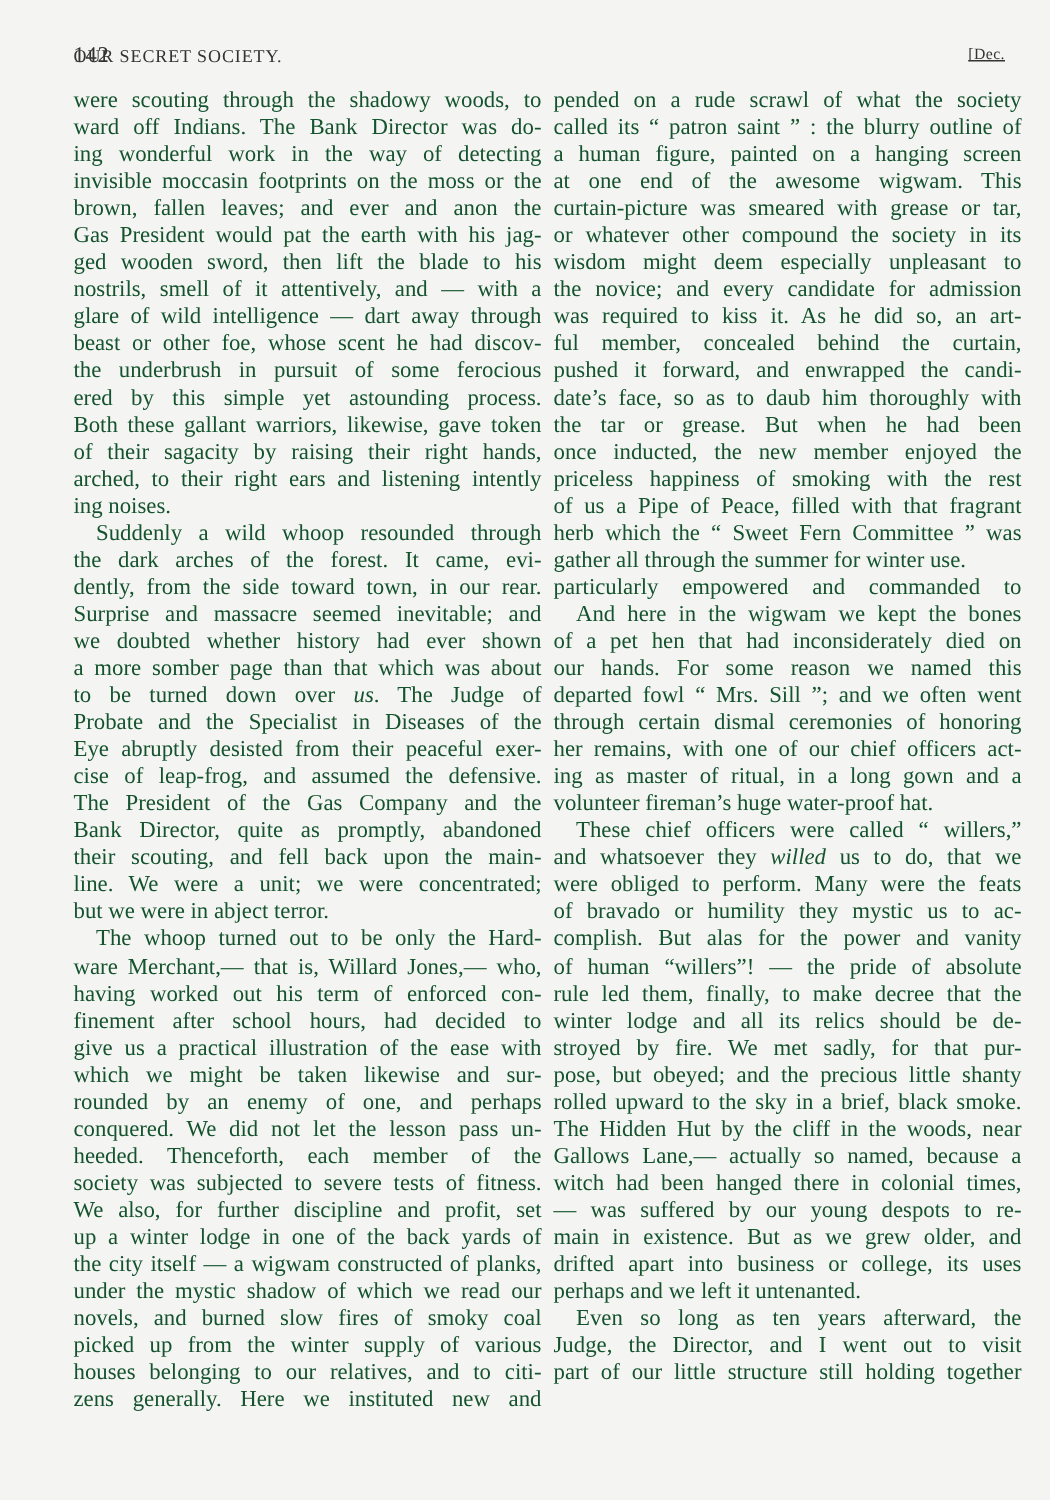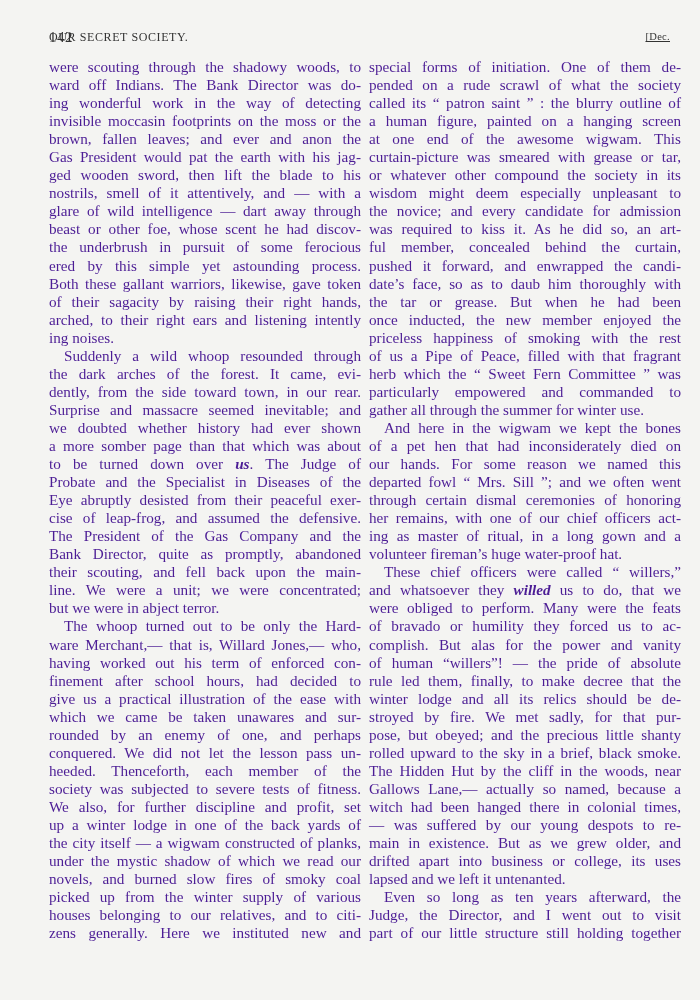--- a/index.html
+++ b/index.html
@@ -39,37 +39,37 @@
       letter-spacing: 0.3px;
       text-decoration: underline;
     }
     .column {
       position: absolute;
       top: 58px;
       width: 312px;
       font-size: 15.2px;
       line-height: 18.05px;
       text-align: justify;
-      color: #4c1d95;
+      color: #14532d;
     }
     .col-left { left: 49px; }
     .col-right { left: 369px; }
     .line {
       display: block;
       white-space: nowrap;
       text-align: justify;
       text-align-last: justify;
       height: 18.05px;
       overflow: visible;
     }
     .line.last {
       text-align-last: left;
     }
     .line.indent { padding-left: 15px; }
-    .it { font-style: italic; font-weight: bold; }
+    .it { font-style: italic; }
   </style>
 </head>
 <body>
 
 <div class="page">
   <div class="running-head">
     <span class="page-number">142</span>
     <span class="running-title">OUR SECRET SOCIETY.</span>
     <span class="section-mark">[Dec.</span>
   </div>
@@ -104,78 +104,77 @@
       <span class="line"><span>The President of the Gas Company and the</span></span>
       <span class="line"><span>Bank Director, quite as promptly, abandoned</span></span>
       <span class="line"><span>their scouting, and fell back upon the main-</span></span>
       <span class="line"><span>line.  We were a unit;  we were concentrated;</span></span>
       <span class="line last"><span>but we were in abject terror.</span></span>
       <span class="line indent"><span>The whoop turned out to be only the Hard-</span></span>
       <span class="line"><span>ware Merchant,— that is, Willard Jones,— who,</span></span>
       <span class="line"><span>having worked out his term of enforced con-</span></span>
       <span class="line"><span>finement after school hours, had decided to</span></span>
       <span class="line"><span>give us a practical illustration of the ease with</span></span>
-      <span class="line"><span>which we came be taken unawares and sur-</span></span>
+      <span class="line"><span>which we might be taken likewise and sur-</span></span>
       <span class="line"><span>rounded by an enemy of one, and perhaps</span></span>
       <span class="line"><span>conquered.  We did not let the lesson pass un-</span></span>
       <span class="line"><span>heeded.  Thenceforth, each member of the</span></span>
       <span class="line"><span>society was subjected to severe tests of fitness.</span></span>
       <span class="line"><span>We also, for further discipline and profit, set</span></span>
       <span class="line"><span>up a winter lodge in one of the back yards of</span></span>
       <span class="line"><span>the city itself — a wigwam constructed of planks,</span></span>
       <span class="line"><span>under the mystic shadow of which we read our</span></span>
       <span class="line"><span>novels, and burned slow fires of smoky coal</span></span>
       <span class="line"><span>picked up from the winter supply of various</span></span>
       <span class="line"><span>houses belonging to our relatives, and to citi-</span></span>
       <span class="line"><span>zens generally.  Here we instituted new and</span></span>
     </div>
   <div class="column col-right">
-      <span class="line"><span>special forms of initiation.  One of them de-</span></span>
       <span class="line"><span>pended on a rude scrawl of what the society</span></span>
       <span class="line"><span>called its “ patron saint ” : the blurry outline of</span></span>
       <span class="line"><span>a human figure, painted on a hanging screen</span></span>
       <span class="line"><span>at one end of the awesome wigwam.  This</span></span>
       <span class="line"><span>curtain-picture was smeared with grease or tar,</span></span>
       <span class="line"><span>or whatever other compound the society in its</span></span>
       <span class="line"><span>wisdom might deem especially unpleasant to</span></span>
       <span class="line"><span>the novice;  and every candidate for admission</span></span>
       <span class="line"><span>was required to kiss it.  As he did so, an art-</span></span>
       <span class="line"><span>ful member, concealed behind the curtain,</span></span>
       <span class="line"><span>pushed it forward, and enwrapped the candi-</span></span>
       <span class="line"><span>date’s face, so as to daub him thoroughly with</span></span>
       <span class="line"><span>the tar or grease.  But when he had been</span></span>
       <span class="line"><span>once inducted, the new member enjoyed the</span></span>
       <span class="line"><span>priceless happiness of smoking with the rest</span></span>
       <span class="line"><span>of us a Pipe of Peace, filled with that fragrant</span></span>
       <span class="line"><span>herb which the “ Sweet Fern Committee ” was</span></span>
+      <span class="line last"><span>gather all through the summer for winter use.</span></span>
       <span class="line"><span>particularly empowered and commanded to</span></span>
-      <span class="line last"><span>gather all through the summer for winter use.</span></span>
       <span class="line indent"><span>And here in the wigwam we kept the bones</span></span>
       <span class="line"><span>of a pet hen that had inconsiderately died on</span></span>
       <span class="line"><span>our hands.  For some reason we named this</span></span>
       <span class="line"><span>departed fowl “ Mrs. Sill ”;  and we often went</span></span>
       <span class="line"><span>through certain dismal ceremonies of honoring</span></span>
       <span class="line"><span>her remains, with one of our chief officers act-</span></span>
       <span class="line"><span>ing as master of ritual, in a long gown and a</span></span>
       <span class="line last"><span>volunteer fireman’s huge water-proof hat.</span></span>
       <span class="line indent"><span>These chief officers were called “ willers,”</span></span>
       <span class="line"><span>and whatsoever they </span><span class="it">willed</span><span> us to do, that we</span></span>
       <span class="line"><span>were obliged to perform.  Many were the feats</span></span>
-      <span class="line"><span>of bravado or humility they forced us to ac-</span></span>
+      <span class="line"><span>of bravado or humility they mystic us to ac-</span></span>
       <span class="line"><span>complish.  But alas for the power and vanity</span></span>
       <span class="line"><span>of human “willers”! — the pride of absolute</span></span>
       <span class="line"><span>rule led them, finally, to make decree that the</span></span>
       <span class="line"><span>winter lodge and all its relics should be de-</span></span>
       <span class="line"><span>stroyed by fire.  We met sadly, for that pur-</span></span>
       <span class="line"><span>pose, but obeyed;  and the precious little shanty</span></span>
       <span class="line"><span>rolled upward to the sky in a brief, black smoke.</span></span>
       <span class="line"><span>The Hidden Hut by the cliff in the woods, near</span></span>
       <span class="line"><span>Gallows Lane,— actually so named, because a</span></span>
       <span class="line"><span>witch had been hanged there in colonial times,</span></span>
       <span class="line"><span>— was suffered by our young despots to re-</span></span>
       <span class="line"><span>main in existence.  But as we grew older, and</span></span>
       <span class="line"><span>drifted apart into business or college, its uses</span></span>
-      <span class="line last"><span>lapsed and we left it untenanted.</span></span>
+      <span class="line last"><span>perhaps and we left it untenanted.</span></span>
       <span class="line indent"><span>Even so long as ten years afterward, the</span></span>
       <span class="line"><span>Judge, the Director, and I went out to visit</span></span>
       <span class="line"><span>part of our little structure still holding together</span></span>
     </div>
 </div>
 
 </body></html>

